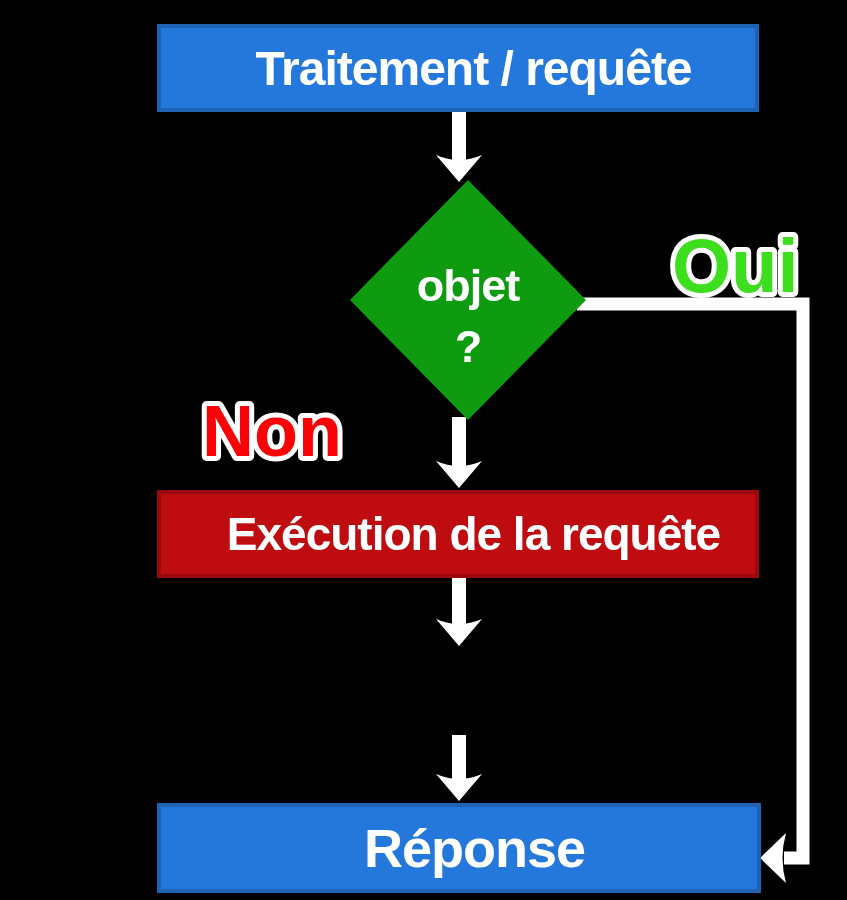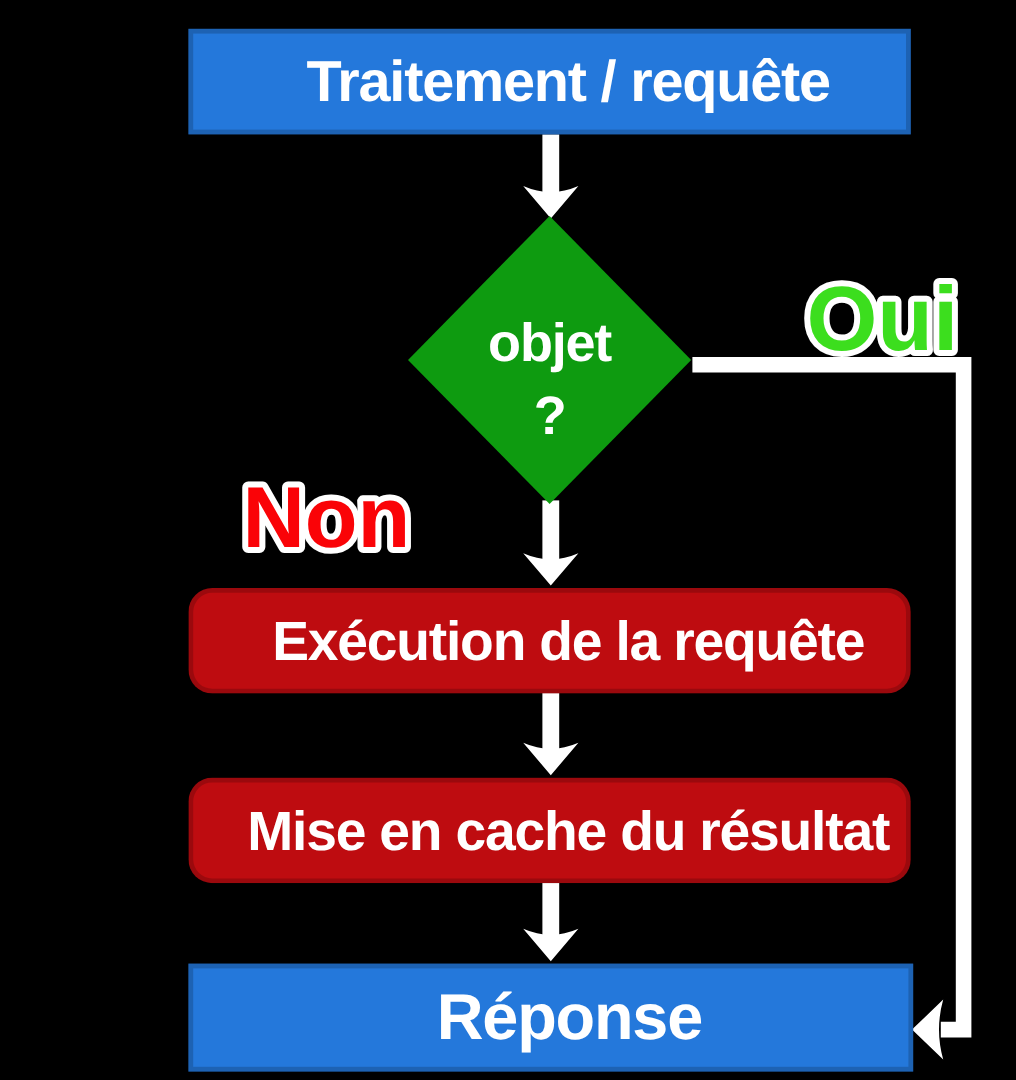--- a/index.html
+++ b/index.html
@@ -57,27 +57,27 @@
     color: #FFFFFF;
     font-weight: 700;
     letter-spacing: -1px;
     text-align: center;
   }
   .node.rect {
     border: 4px solid rgba(0, 0, 0, 0.18);
     padding-left: 31px;
   }
   .node.blue { background: var(--process-blue, #2478DB); }
-  .node.red  { background: var(--action-red, #BE0C10); border-radius: 20px; }
+  .node.red  { background: var(--action-red, #BE0C10); }
   #node-start {
     left: 157px; top: 24px; width: 602px; height: 88px;
     font-size: 48px;
   }
   #node-decision {
-    left: 340px; top: 180px; width: 236px; height: 240px;
+    left: 350px; top: 180px; width: 236px; height: 240px;
     background: var(--decision-green, #0E9B10);
     clip-path: polygon(50% 0%, 100% 50%, 50% 100%, 0% 50%);
     flex-direction: column;
     font-size: 45px;
     line-height: 61px;
     padding-top: 32px;
   }
   #node-execute {
     left: 157px; top: 490px; width: 602px; height: 88px;
     font-size: 46px;
@@ -133,21 +133,18 @@
 
   <div class="node" id="node-decision">
     <span>objet</span>
     <span>?</span>
   </div>
 
   <div class="node rect red" id="node-execute">
     <span>Exécution de la requête</span>
   </div>
 
-  <div class="node rect red" id="node-cache-result">
-    <span>Mise en cache du résultat</span>
-  </div>
 
   <div class="node rect blue" id="node-response">
     <span>Réponse</span>
   </div>
 
 </div>
 
 </body></html>

